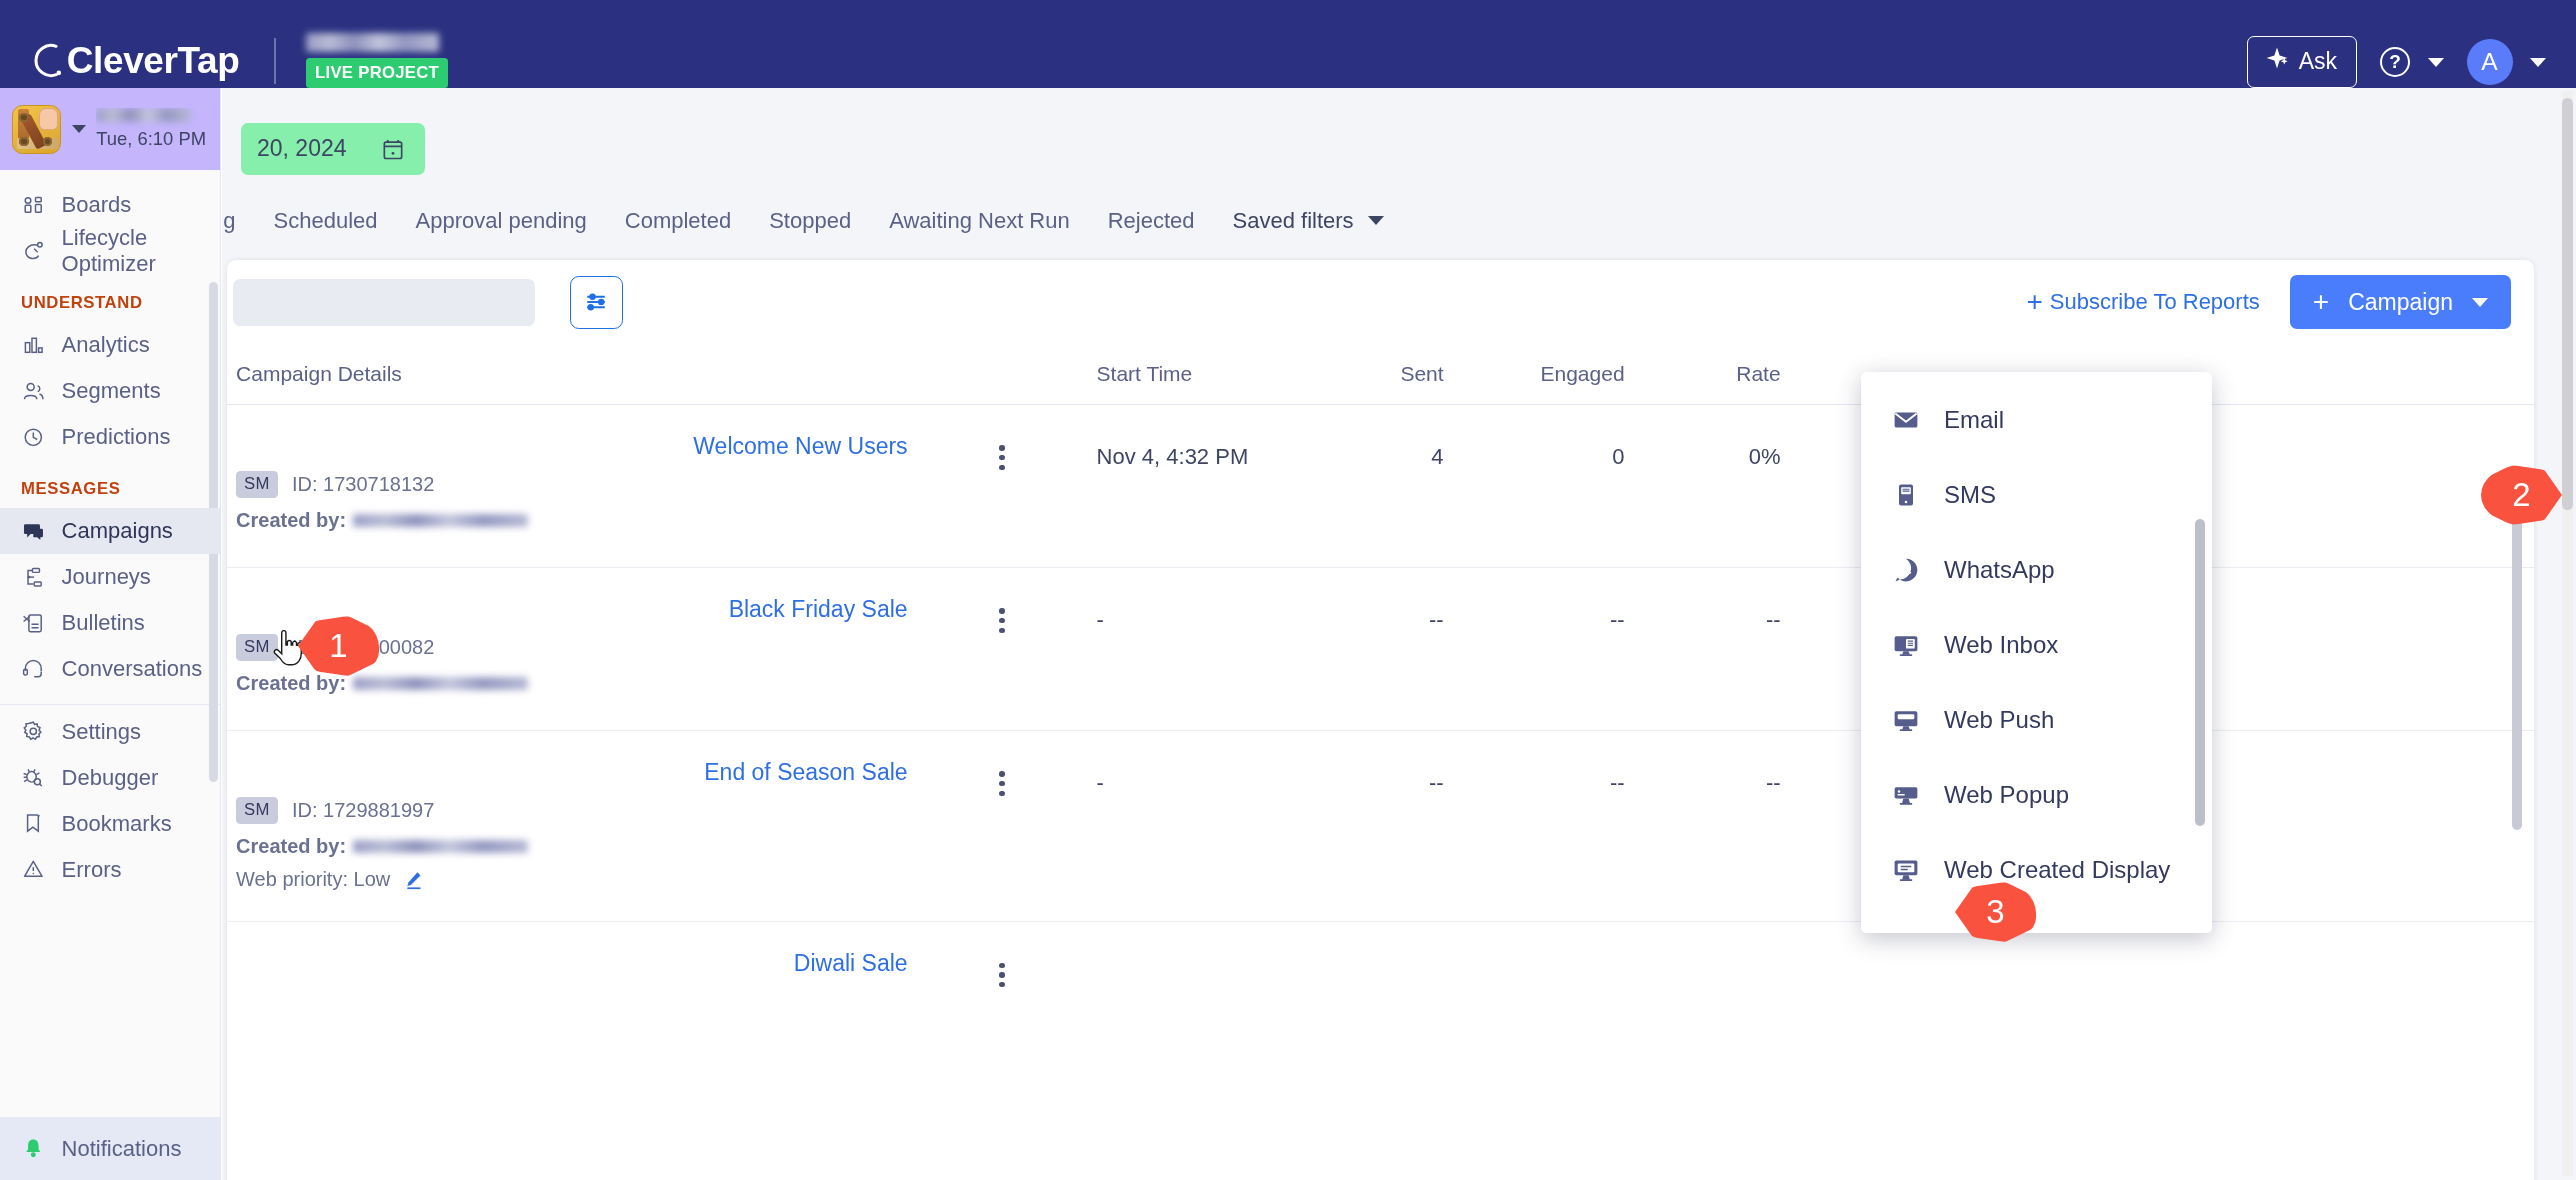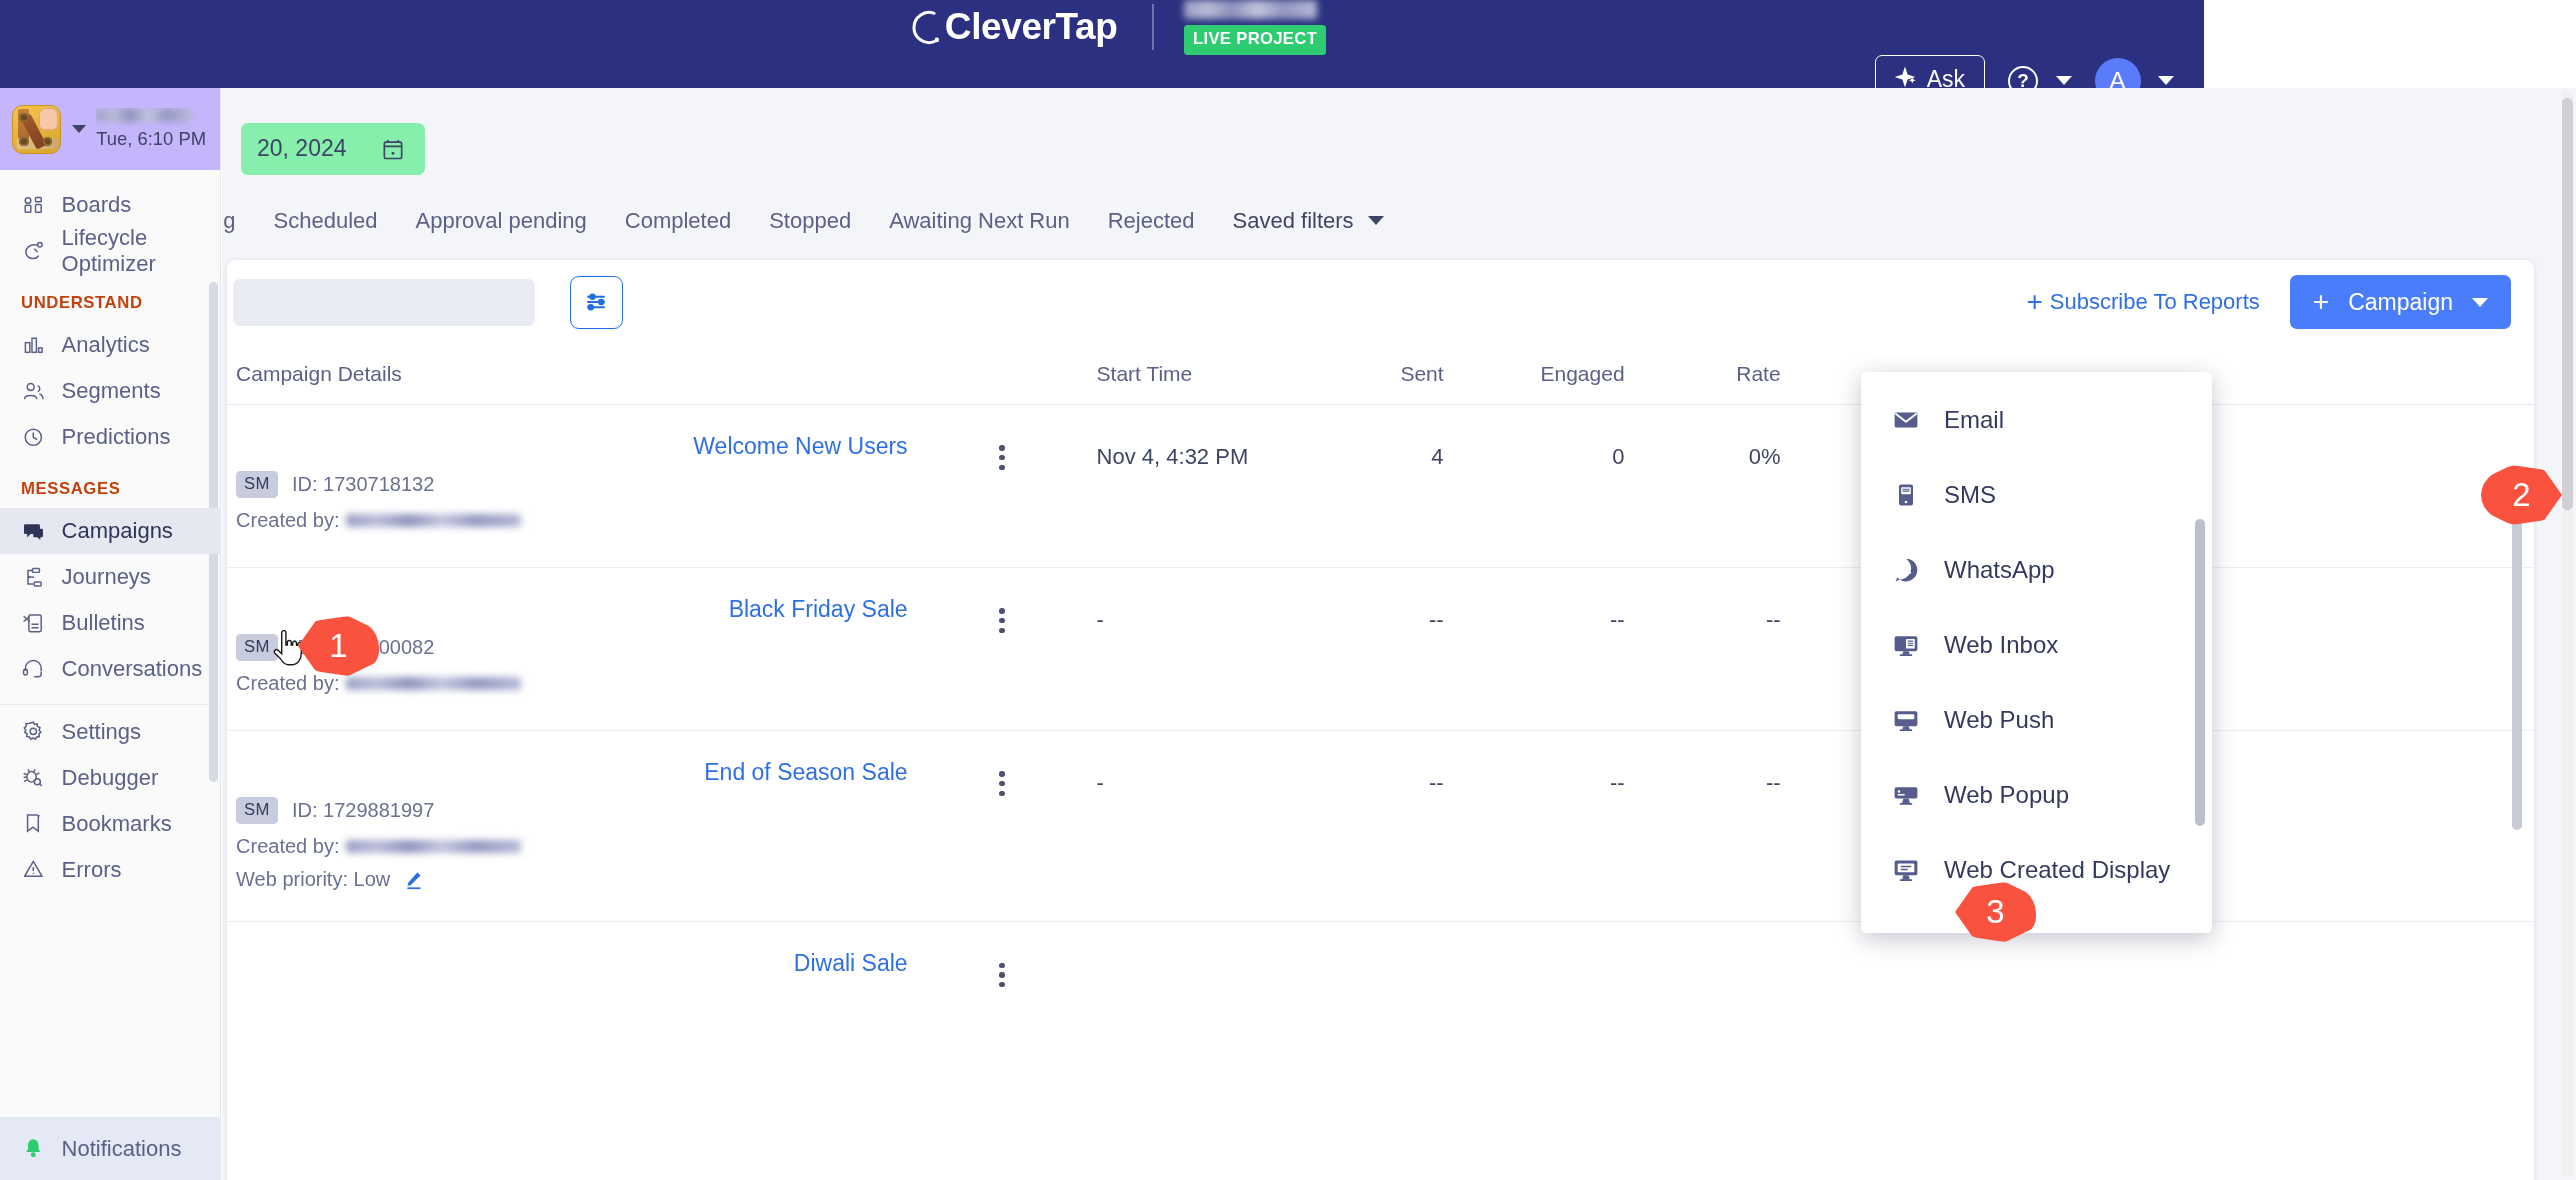--- a/index.html
+++ b/index.html
@@ -6,23 +6,23 @@
   html, body {
     width: 2576px; height: 1180px;
     font-family: "Liberation Sans", sans-serif;
     background: #ffffff;
     overflow: hidden;
   }
   .app { position: relative; width: 2576px; height: 1180px; }
 
   
   .topbar {
-    position: absolute; left: 0; top: 0; width: 2204px; height: 88px;
+    position: absolute; left: 0; top: 0; width: 2576px; height: 88px;
     background: #2b3180;
-    display: flex; align-items: center; flex-direction: column;
+    display: flex; align-items: flex-end;
   }
   .brand { display: flex; align-items: center; padding-left: 26px; }
   .logo-mark { width: 39px; height: 39px; position: relative; margin-right: 5.3px; }
   .logo-word {
     color: #fff; font-size: 37px; font-weight: 700; letter-spacing: -0.4px;
     margin-left: -3.5px;
   }
   .brand-divider {
     width: 1.8px; height: 46px; background: #6e74ad; margin: 0 30px 0 35px;
   }
@@ -201,21 +201,21 @@
     display: flex; align-items: flex-start; border-bottom: 0.9px solid #eceef4;
     padding: 28px 0 30px 5.3px; min-height: 163px;
   }
   .cname { color: #2f6fe4; font-size: 23px; margin-bottom: 10.5px; cursor: pointer; text-align: right; }
   .idline { display: flex; align-items: center; gap: 14px; margin-bottom: 10.5px; }
   .chip {
     background: #c9ccdd; color: #343a5e; font-size: 16.7px; border-radius: 4.4px;
     padding: 3.5px 8px 4.4px; letter-spacing: 0.4px;
   }
   .idtxt { color: #6b7190; font-size: 20px; }
-  .createdby { display: flex; align-items: center; gap: 7px; font-size: 20px; color: #6b7190; }
+  .createdby { display: flex; align-items: center; gap: 7px; font-size: 20px; color: #6b7190; font-weight: bold; }
   .cb-redact { width: 175px; height: 13px; }
   .prio { display: flex; align-items: center; gap: 12.3px; font-size: 20px; color: #6b7190; margin-top: 10.5px; }
   .pencil svg { width: 21px; height: 21px; display: block; }
   .kebab { display: flex; flex-direction: column; gap: 4.4px; align-items: center; padding-top: 12.3px; cursor: pointer; }
   .kdot { width: 5.3px; height: 5.3px; background: #4b5170; border-radius: 50%; }
   .cellv { font-size: 22px; color: #3e4464; padding-top: 10.5px; }
 
   
   .dropdown {
     position: absolute; left: 1861px; top: 372px; width: 351px; height: 561px;

